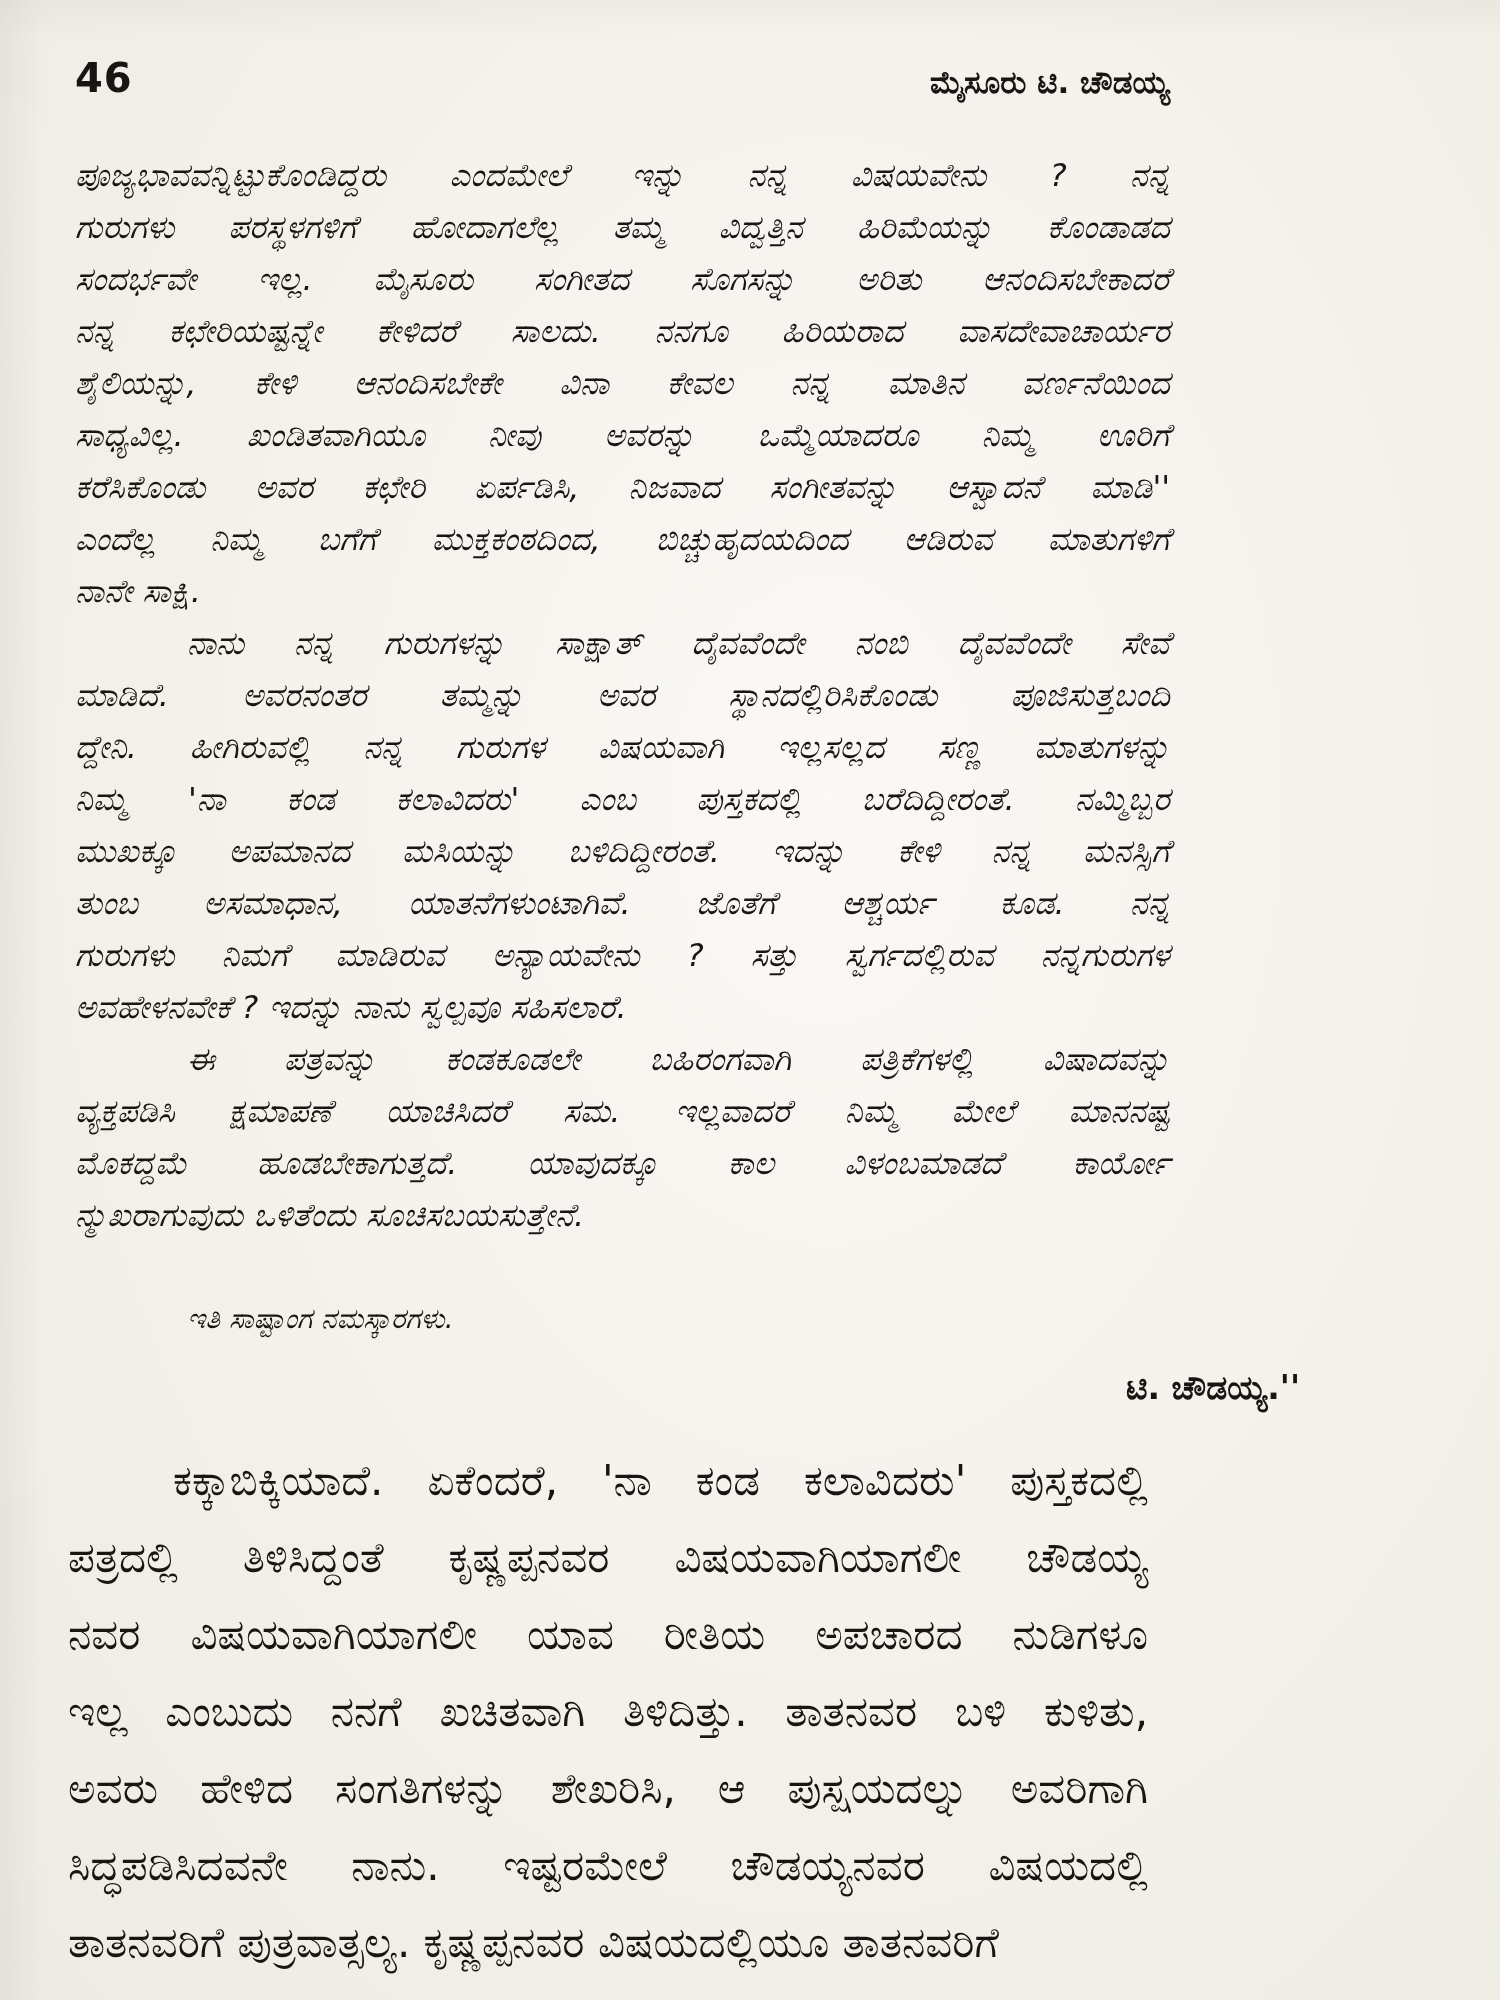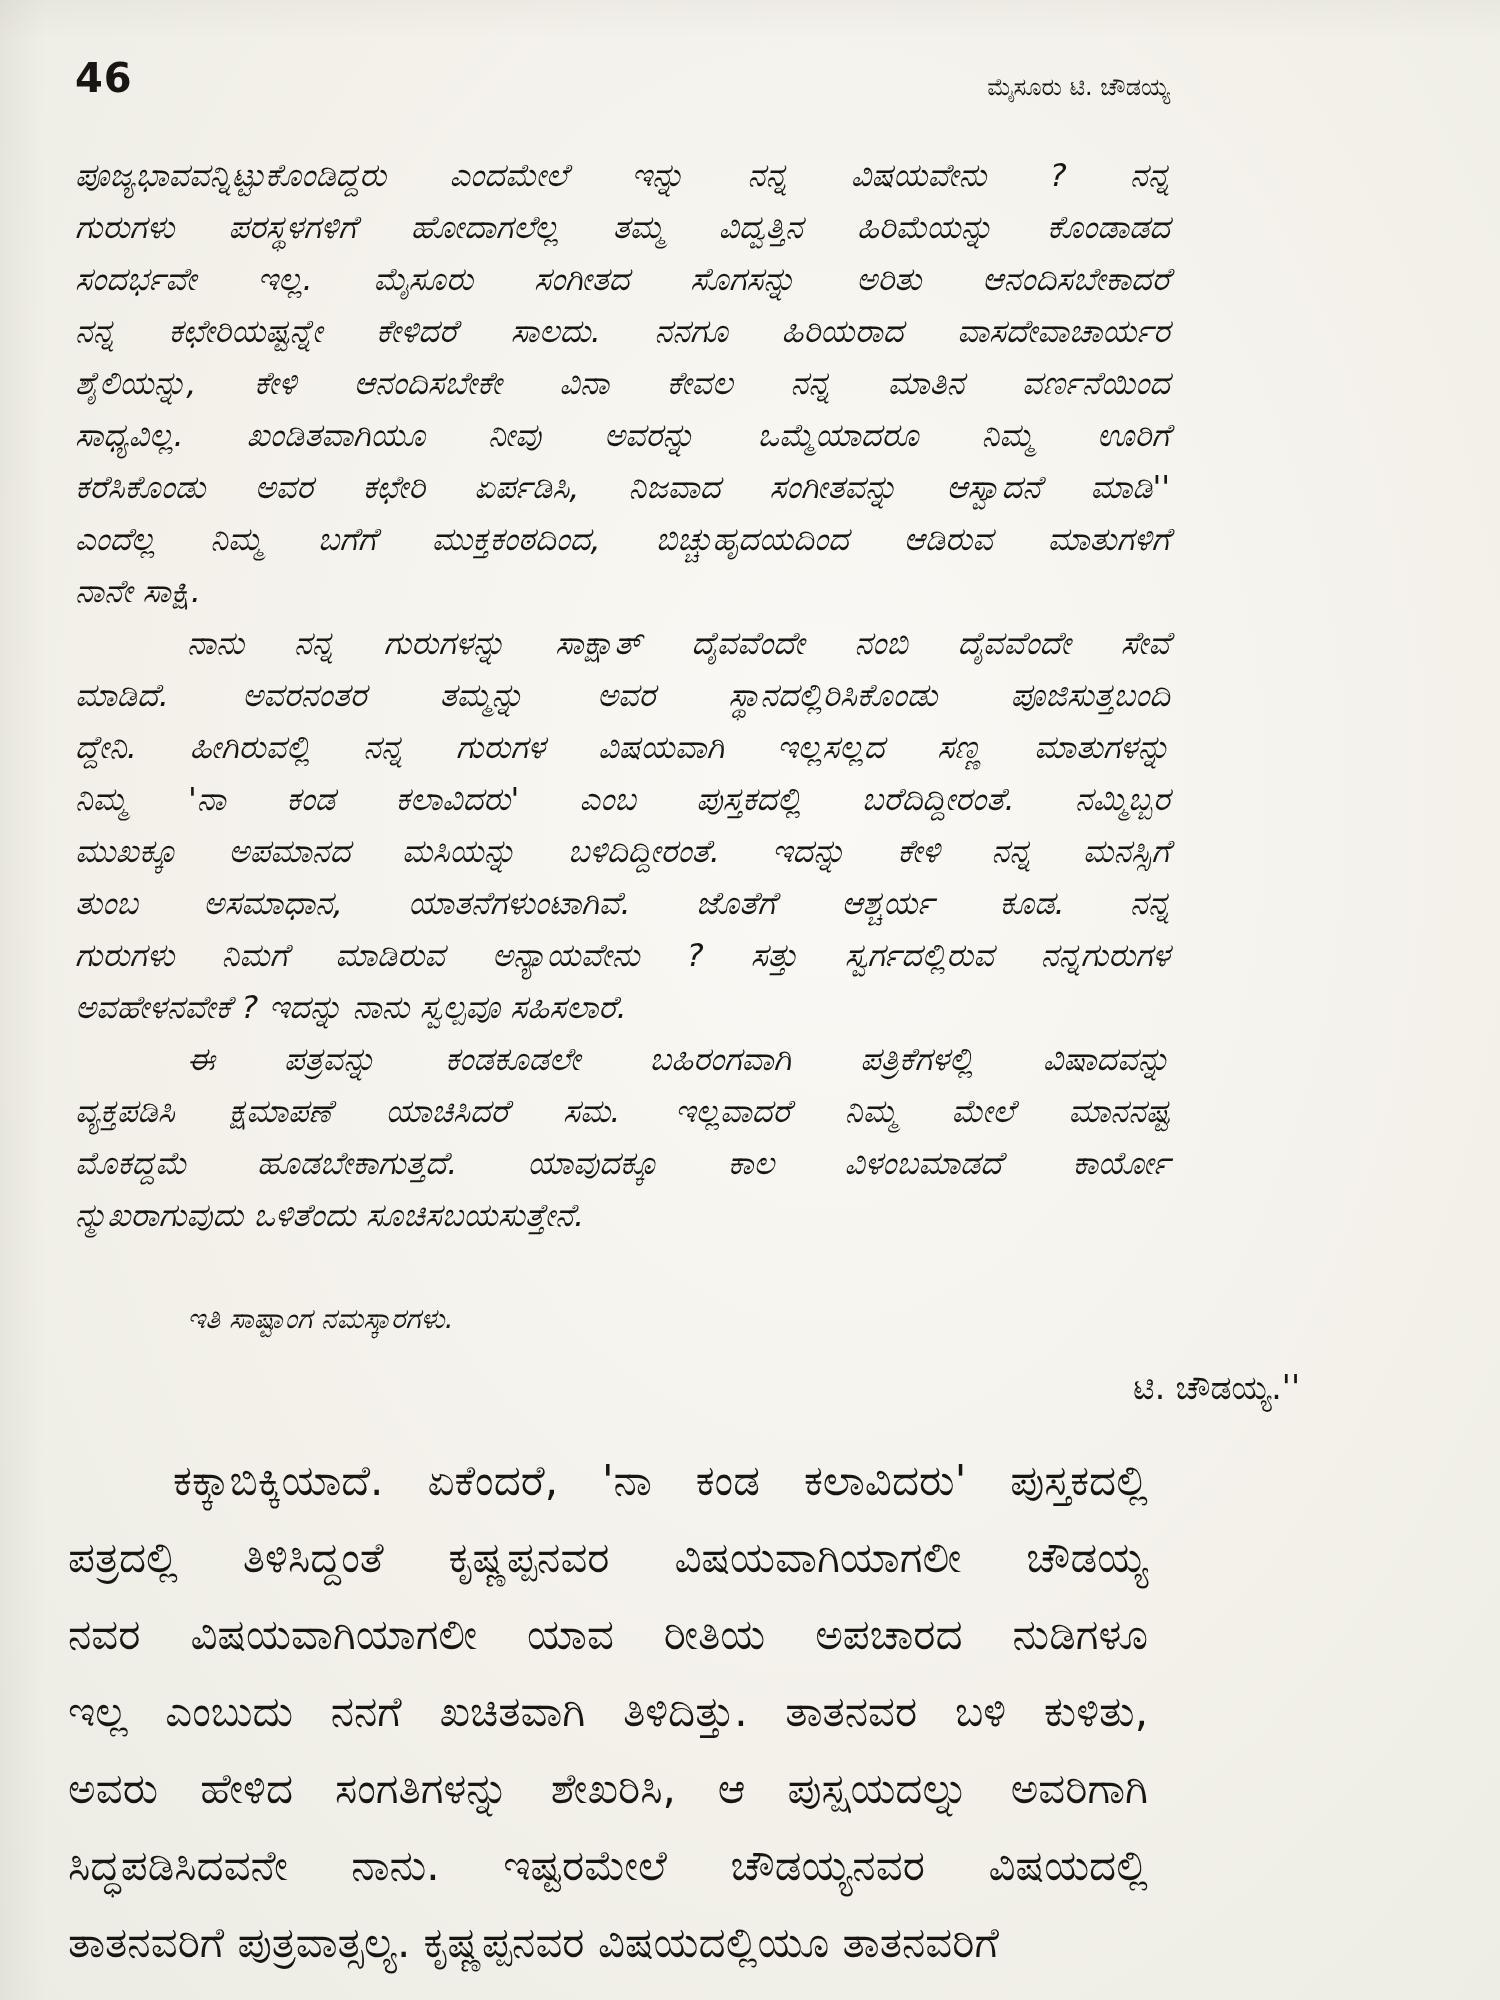--- a/index.html
+++ b/index.html
@@ -29,22 +29,22 @@
     width: 1095px;
     margin-bottom: 48px;
     gap: 48px;
   }
   .page-number {
     font-size: 40px;
     font-weight: bold;
     letter-spacing: 1px;
   }
   .running-header {
-    font-size: 24px;
-    font-weight: normal;
+    font-size: 31px;
+    font-weight: bold;
   }
   .letter-block {
     width: 1095px;
     font-size: 32px;
     line-height: 52px;
     font-style: italic;
   }
   .para { margin: 0; padding: 0; }
   .line {
     text-align: justify;
@@ -64,21 +64,21 @@
     font-size: 28px;
     line-height: 52px;
   }
   .signature-row {
     position: absolute;
     left: 75px;
     top: 1368px;
     width: 1225px;
     text-align: right;
     font-size: 33px;
-    font-weight: normal;
+    font-weight: bold;
   }
   .narrative-block {
     position: absolute;
     left: 68px;
     top: 1442px;
     width: 1080px;
     font-size: 42px;
     line-height: 77px;
   }
   .narrative-block .line { min-height: 77px; }

